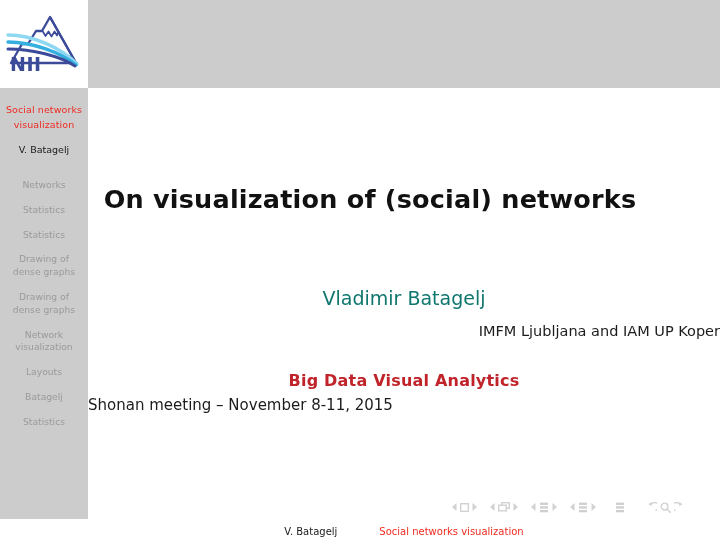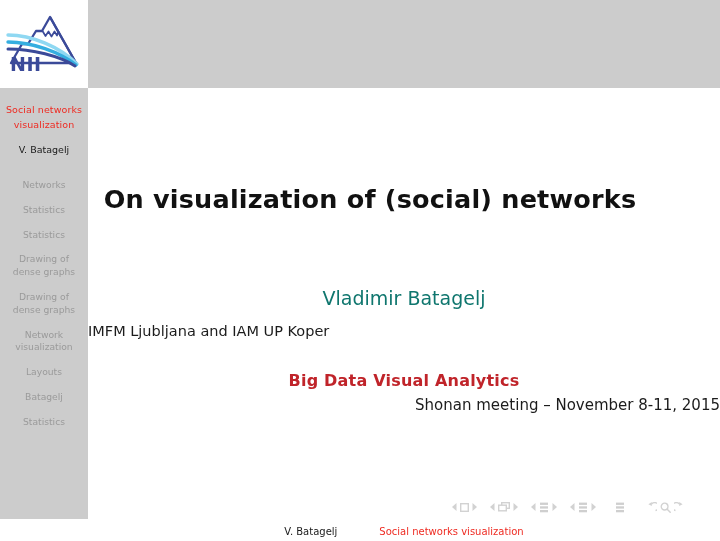--- a/index.html
+++ b/index.html
@@ -118,21 +118,21 @@
     font-size: 19px;
     color: #0f766e;
     margin-top: 17px;
   }
 
   .affil-main {
     position: absolute;
     left: 0;
     top: 235px;
     width: 632px;
-    text-align: left;
+    text-align: right;
     font-size: 14.5px;
     color: #1c1c1c;
   }
 
   .event-title {
     position: absolute;
     left: 0;
     top: 283px;
     width: 632px;
     text-align: center;
@@ -140,21 +140,21 @@
     font-weight: bold;
     color: #c0242a;
     letter-spacing: 0.2px;
   }
 
   .event-sub {
     position: absolute;
     left: 0;
     top: 308px;
     width: 632px;
-    text-align: right;
+    text-align: left;
     font-size: 15px;
     color: #1c1c1c;
   }
 
   
   .navsyms {
     position: absolute;
     left: 452px;
     top: 500px;
     height: 14px;

